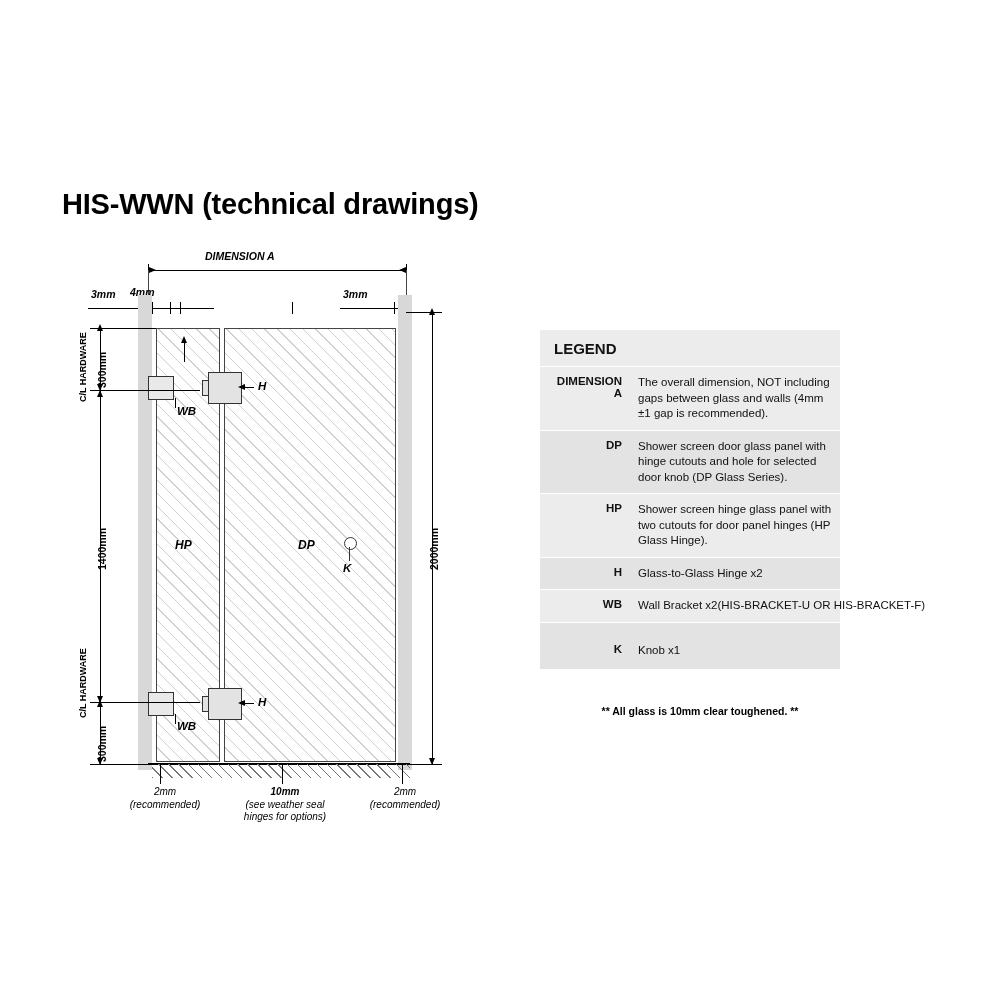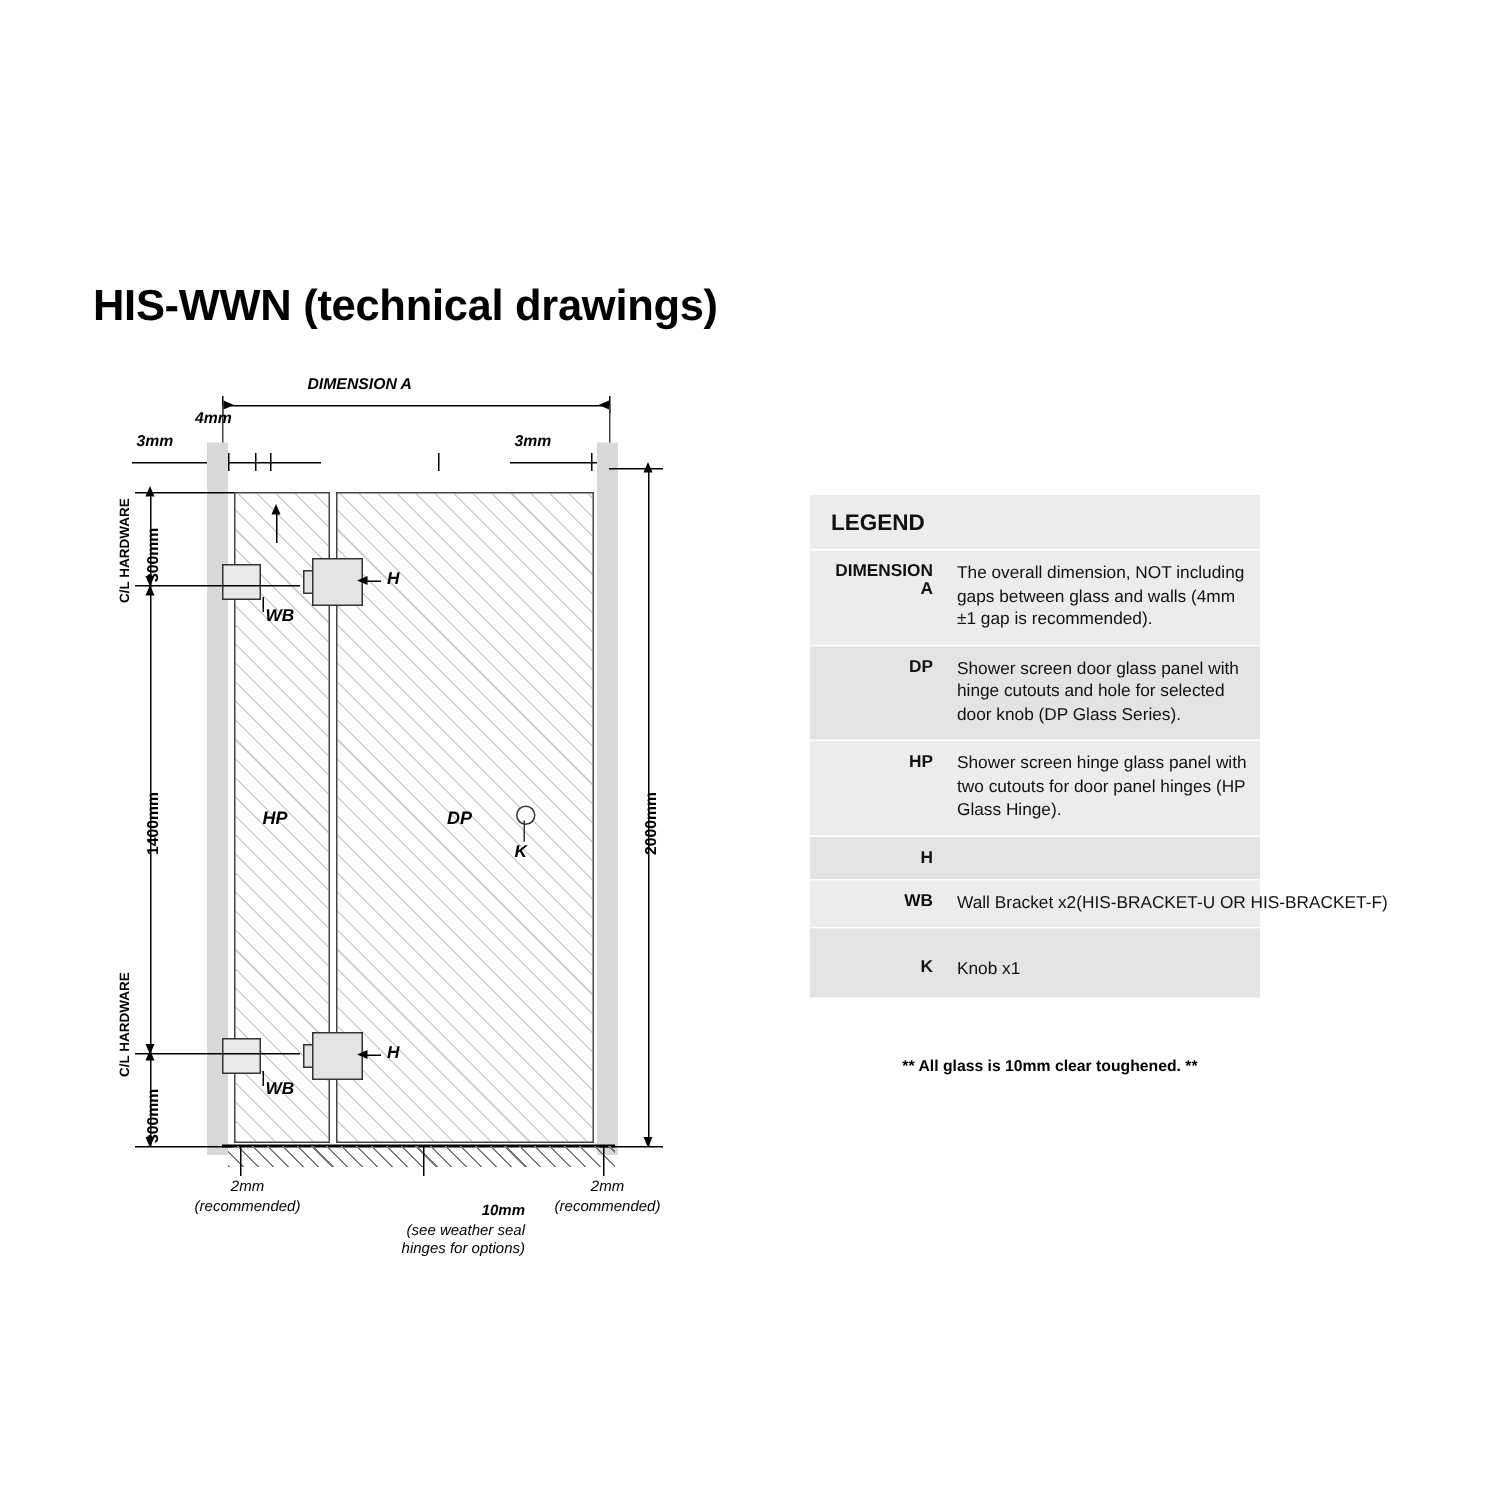--- a/index.html
+++ b/index.html
@@ -93,21 +93,21 @@
   <div class="dimtext dimtext-b" style="left:145px;top:0px;">DIMENSION A</div>
   <div class="hline" style="left:88px;top:20px;width:258px;"></div>
   <div class="vline" style="left:88px;top:14px;height:12px;"></div>
   <div class="vline" style="left:346px;top:14px;height:12px;"></div>
   <div class="arrow ar-r" style="left:89px;top:17px;"></div>
   <div class="arrow ar-l" style="left:339px;top:17px;"></div>
   <div class="vline thin" style="left:88px;top:20px;height:30px;"></div>
   <div class="vline thin" style="left:346px;top:20px;height:30px;"></div>
 
   <div class="dimtext dimtext-b" style="left:31px;top:38px;">3mm</div>
-  <div class="dimtext dimtext-b" style="left:70px;top:23px;">4mm</div>
+  <div class="dimtext dimtext-b" style="left:70px;top:36px;">4mm</div>
   <div class="dimtext dimtext-b" style="left:283px;top:38px;">3mm</div>
 
   <div class="hline" style="left:28px;top:58px;width:70px;"></div>
   <div class="hline" style="left:98px;top:58px;width:56px;"></div>
   <div class="hline" style="left:280px;top:58px;width:72px;"></div>
   <div class="vline" style="left:78px;top:52px;height:12px;"></div>
   <div class="vline" style="left:92px;top:52px;height:12px;"></div>
   <div class="vline" style="left:110px;top:52px;height:12px;"></div>
   <div class="vline" style="left:120px;top:52px;height:12px;"></div>
   <div class="vline" style="left:232px;top:52px;height:12px;"></div>
@@ -179,21 +179,21 @@
   <div class="hline" style="left:88px;top:513px;width:262px;height:1.5px;"></div>
   <div class="floor"></div>
 
   <div class="vline" style="left:100px;top:514px;height:20px;"></div>
   <div class="callout" style="left:60px;top:536px;width:90px;">
     <span>2mm</span><br>
     <span>(recommended)</span>
   </div>
 
   <div class="vline" style="left:222px;top:514px;height:20px;"></div>
-  <div class="callout" style="left:160px;top:552px;width:130px;text-align:right;">
+  <div class="callout" style="left:160px;top:536px;width:130px;">
     <span style="font-weight:bold">10mm</span><br>
     <span>(see weather seal</span><br>
     <span>hinges for options)</span>
   </div>
 
   <div class="vline" style="left:342px;top:514px;height:20px;"></div>
   <div class="callout" style="left:300px;top:536px;width:90px;">
     <span>2mm</span><br>
     <span>(recommended)</span>
   </div>
@@ -209,20 +209,21 @@
   <div class="legend-row alt">
     <div class="legend-key">DP</div>
     <div class="legend-val wrap">Shower screen door glass panel with hinge cutouts and hole for selected door knob (DP Glass Series).</div>
   </div>
   <div class="legend-row">
     <div class="legend-key">HP</div>
     <div class="legend-val wrap">Shower screen hinge glass panel with two cutouts for door panel hinges (HP Glass Hinge).</div>
   </div>
   <div class="legend-row alt">
     <div class="legend-key">H</div>
+    <div class="legend-val">Glass-to-Glass Hinge x2</div>
   </div>
   <div class="legend-row">
     <div class="legend-key">WB</div>
     <div class="legend-val">Wall Bracket x2(HIS-BRACKET-U OR HIS-BRACKET-F)</div>
   </div>
   <div class="legend-row alt" style="min-height:46px">
     <div class="legend-key" style="padding-top:20px">K</div>
     <div class="legend-val" style="padding-top:20px">Knob x1</div>
   </div>
 </div>

